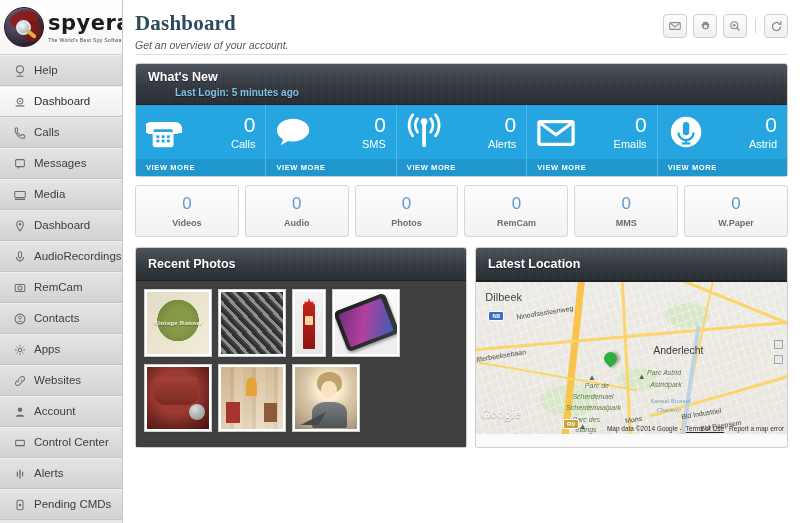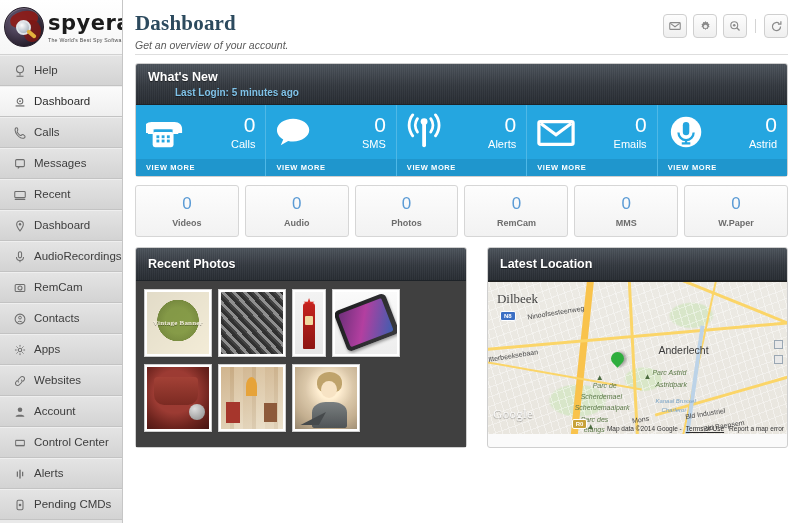--- a/index.html
+++ b/index.html
@@ -168,21 +168,21 @@
   .wstat {
     flex:1 1 0; height:52px; background: linear-gradient(#fdfdfd,#f2f2f2);
     border:1px solid #d6d6d6; border-radius:3px;
     display:flex; flex-direction:column; align-items:center; justify-content:center;
     cursor:pointer;
   }
   .wstat-num { font-size:17px; color:#5b9bd5; line-height:1; }
   .wstat-lbl { font-size:9px; color:#6c6c6c; font-weight:700; margin-top:6px; }
 
   
-  .bottom-row { display:flex; gap:20px; margin-top:10px; }
+  .bottom-row { display:flex; gap:8px; margin-top:10px; }
   .photos-panel { flex: 0 0 332px; }
   .map-panel { flex: 1 1 auto; }
   .photos-body { background:#404040; padding:8px; min-height:153px; }
   .thumb-row { display:flex; gap:6px; margin-bottom:7px; }
   .thumb {
     border:1px solid #cfcfcf; background:#fff; padding:2px;
     width:68px; height:68px; overflow:hidden; cursor:pointer;
     box-shadow: 0 1px 1px rgba(0,0,0,.08);
   }
   .thumb.narrow { width:34px; }
@@ -311,21 +311,21 @@
   .rd7 { left:55%; top:72%; width:55%; height:3px; transform: rotate(-16deg); }
   .canal {
     position:absolute; left:68%; top:28%; width:4px; height:90%;
     background:#bcd3e8; transform: rotate(8deg);
   }
   .map-lbl {
     position:absolute; font-size:7px; color:#4a4a4a; white-space:nowrap;
     font-family:"Liberation Sans", sans-serif;
   }
   .map-lbl.big { font-size:10.5px; color:#3a3a3a; }
-  .map-lbl.mid { font-size:13px; color:#444;font-family:Liberation Serif, serif; }
+  .map-lbl.mid { font-size:11px; color:#444; }
   .map-lbl.grn { color:#5d7a4a; font-style:italic; font-size:7px; }
   .map-lbl.blu { color:#7ba3c4; font-style:italic; font-size:6px; }
   .map-lbl.rot { transform: rotate(-9deg); }
   .shield {
     position:absolute; background:#3b6fc4; color:#fff; font-size:6px; font-weight:700;
     padding:1px 3px; border-radius:2px; border:1px solid #fff;
   }
   .shield.r { background:#c8a23a; }
   .poi-tree { position:absolute; color:#4c6b3f; font-size:8px; }
   .marker {
@@ -411,21 +411,21 @@
           </span>
           <span class="nav-label">Messages</span>
         </div>
         <div class="nav-item">
           <span class="nicon">
             <svg width="14" height="14" viewBox="0 0 16 16">
               <rect x="2" y="4" width="12" height="7" rx="1" fill="none" stroke="currentColor" stroke-width="1.2"></rect>
               <line x1="2" y1="13" x2="14" y2="13" stroke="currentColor" stroke-width="1.4"></line>
             </svg>
           </span>
-          <span class="nav-label">Recent</span>
+          <span class="nav-label">Media</span>
         </div>
         <div class="nav-item">
           <span class="nicon">
             <svg width="14" height="14" viewBox="0 0 16 16">
               <path d="M8 2.2c2.2 0 3.8 1.6 3.8 3.7C11.8 8.6 8 13.6 8 13.6S4.2 8.6 4.2 5.9C4.2 3.8 5.8 2.2 8 2.2z" fill="none" stroke="currentColor" stroke-width="1.2"></path>
               <circle cx="8" cy="6" r="1.4" fill="currentColor"></circle>
             </svg>
           </span>
           <span class="nav-label">Dashboard</span>
         </div>

